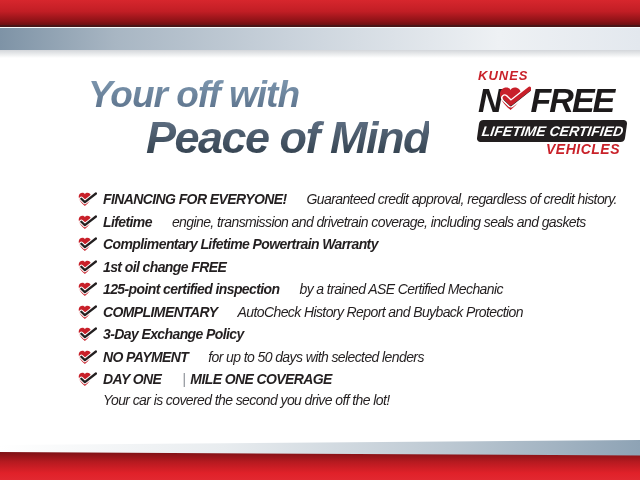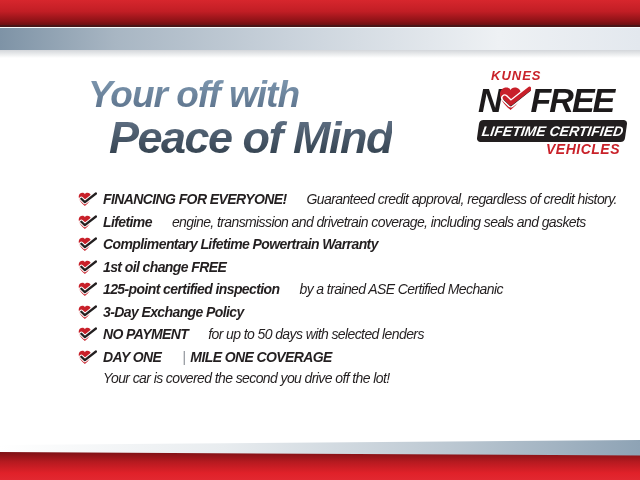--- a/index.html
+++ b/index.html
@@ -24,42 +24,42 @@
     background:linear-gradient(180deg,rgba(110,120,132,0.30),rgba(110,120,132,0));
   }
 
   
   .headline { position:absolute; top:76px; left:88px; line-height:1; }
   .headline .line1 {
     display:inline-block; font-style:italic; font-weight:600;
     font-size:37px; letter-spacing:-1px; color:#60788f;
   }
   .headline .line2 {
-    display:block; margin-left:21px; margin-top:2px;
+    display:block; margin-left:58px; margin-top:2px;
   }
   .headline .line2 span {
     display:inline-block; font-style:italic; font-weight:700;
     font-size:45px; letter-spacing:-1.5px; color:#33424f;
   }
   @supports (-webkit-background-clip: text) {
     .headline .line1 {
       background:linear-gradient(180deg,#809ab2 0%,#5a7089 100%);
       -webkit-background-clip:text; -webkit-text-fill-color:transparent;
     }
     .headline .line2 span {
       background:linear-gradient(180deg,#64758a 0%,#2e3c48 100%);
       -webkit-background-clip:text; -webkit-text-fill-color:transparent;
     }
   }
 
   
   .logo { position:absolute; top:69px; right:14px; width:148px; }
   .logo-kunes {
     color:#c9222a; font-weight:700; font-style:italic; font-size:13px;
-    letter-spacing:1px; margin-left:13px; line-height:1;
+    letter-spacing:1px; line-height:1;
   }
   .logo-fear {
     display:flex; align-items:center; margin-top:1px;
     color:#1d1a1b; font-weight:800; font-style:italic;
     font-size:34px; letter-spacing:-2px; line-height:1;
   }
   .logo-fear .heart-lg { width:32px; height:28px; margin:0 0 2px -2px; flex:0 0 auto; }
   .logo-badge {
     display:block; background:#221e1f; color:#ffffff;
     font-weight:700; font-style:italic; font-size:14px; letter-spacing:0;
@@ -152,20 +152,26 @@
       <svg class="heart-sm">
           <use href="#heartcheck-sm"></use>
         </svg>
       <span class="benefit-text"><span class="b">1st oil change FREE</span><span class="r"></span></span>
     </li>
     <li class="benefit">
       <svg class="heart-sm">
           <use href="#heartcheck-sm"></use>
         </svg>
       <span class="benefit-text"><span class="b">125-point certified inspection</span><span class="r">by a trained ASE Certified Mechanic</span></span>
+    </li>
+    <li class="benefit">
+      <svg class="heart-sm">
+          <use href="#heartcheck-sm"></use>
+        </svg>
+      <span class="benefit-text"><span class="b">COMPLIMENTARY</span><span class="r">AutoCheck History Report and Buyback Protection</span></span>
     </li>
     <li class="benefit">
       <svg class="heart-sm">
           <use href="#heartcheck-sm"></use>
         </svg>
       <span class="benefit-text"><span class="b">3-Day Exchange Policy</span><span class="r"></span></span>
     </li>
     <li class="benefit">
       <svg class="heart-sm">
           <use href="#heartcheck-sm"></use>

